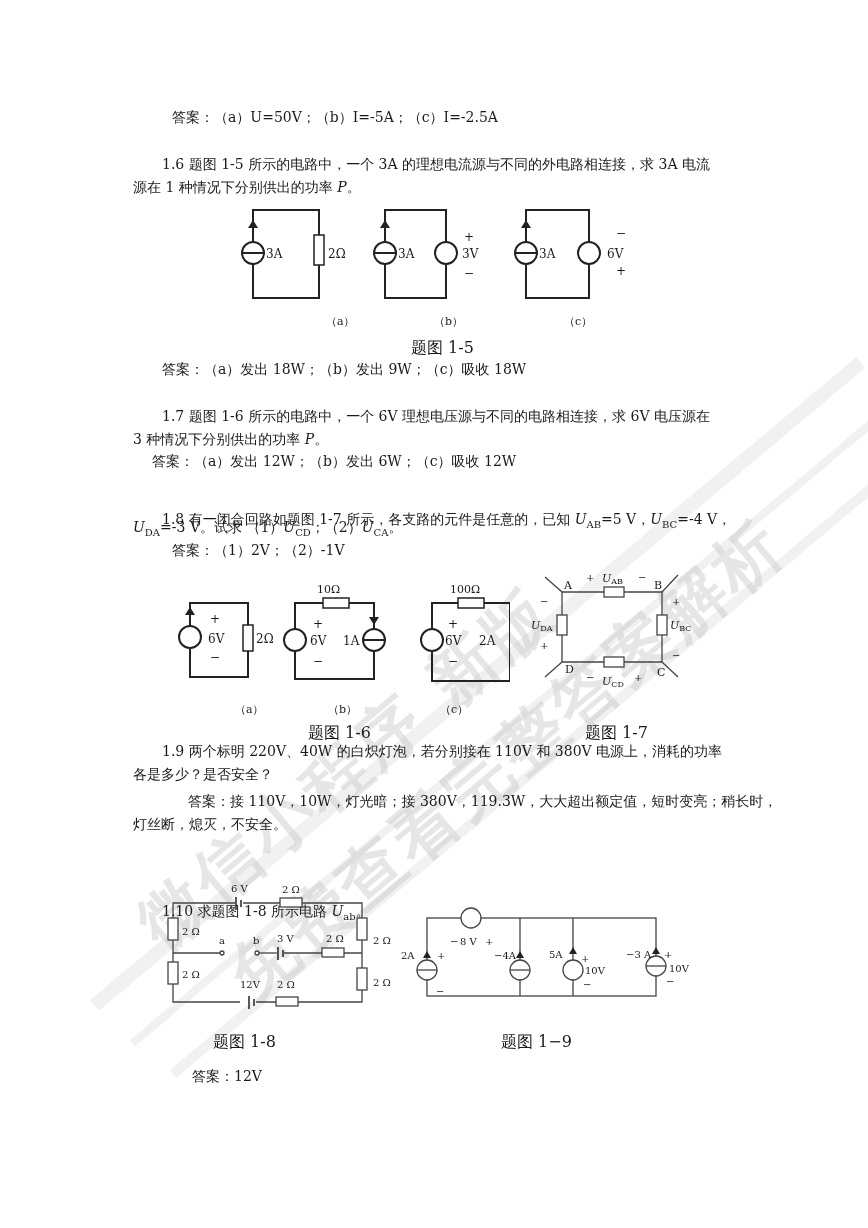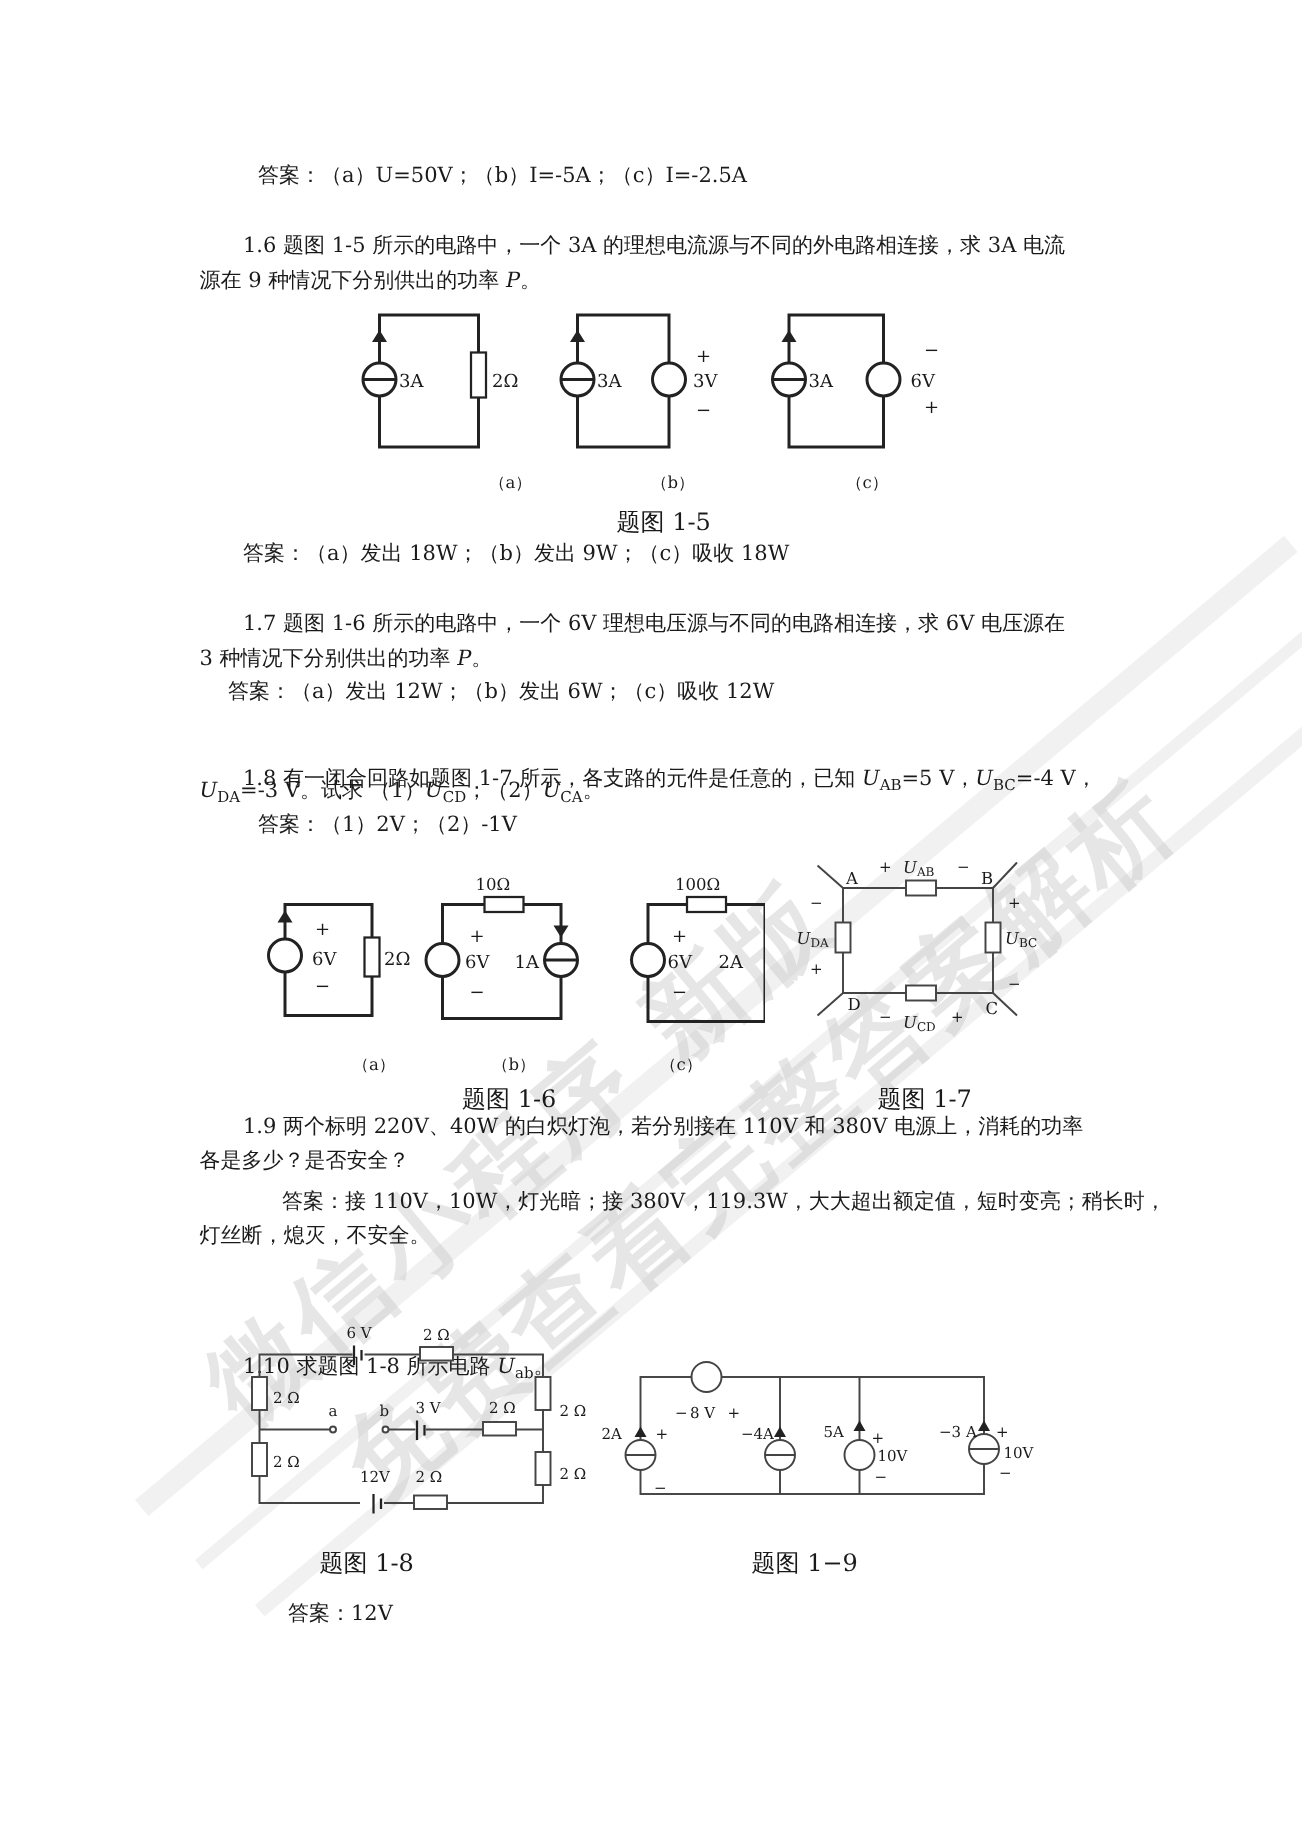--- a/index.html
+++ b/index.html
@@ -37,21 +37,21 @@
 <div class="watermark" style="top:900px;left:120px;">
   <span>微信小程序 新版</span>
 </div>
 <div class="watermark" style="top:950px;left:210px;">
   <span>免费查看完整答案解析</span>
 </div>
 
 <div class="line" style="left:172px;top:108px;">答案：（a）U=50V；（b）I=-5A；（c）I=-2.5A</div>
 
 <div class="line" style="left:162px;top:155px;">1.6 题图 1-5 所示的电路中，一个 3A 的理想电流源与不同的外电路相连接，求 3A 电流</div>
-<div class="line" style="left:133px;top:178px;"><span>源在 9 种情况下分别供出的功率 </span><i>P</i><span>。</span></div>
+<div class="line" style="left:133px;top:178px;"><span>源在 1 种情况下分别供出的功率 </span><i>P</i><span>。</span></div>
 
 <svg class="fig" style="left:200px;top:195px;" width="460" height="140" viewBox="0 0 460 140">
   <g stroke="#222" stroke-width="2" fill="none">
 
     <rect x="53" y="15" width="66" height="88"></rect>
     <circle cx="53" cy="58" r="11" fill="#fff"></circle>
     <line x1="42" y1="58" x2="64" y2="58"></line>
     <rect x="114" y="40" width="10" height="30" fill="#fff" stroke-width="1.5"></rect>
 
     <rect x="185" y="15" width="61" height="88"></rect>

